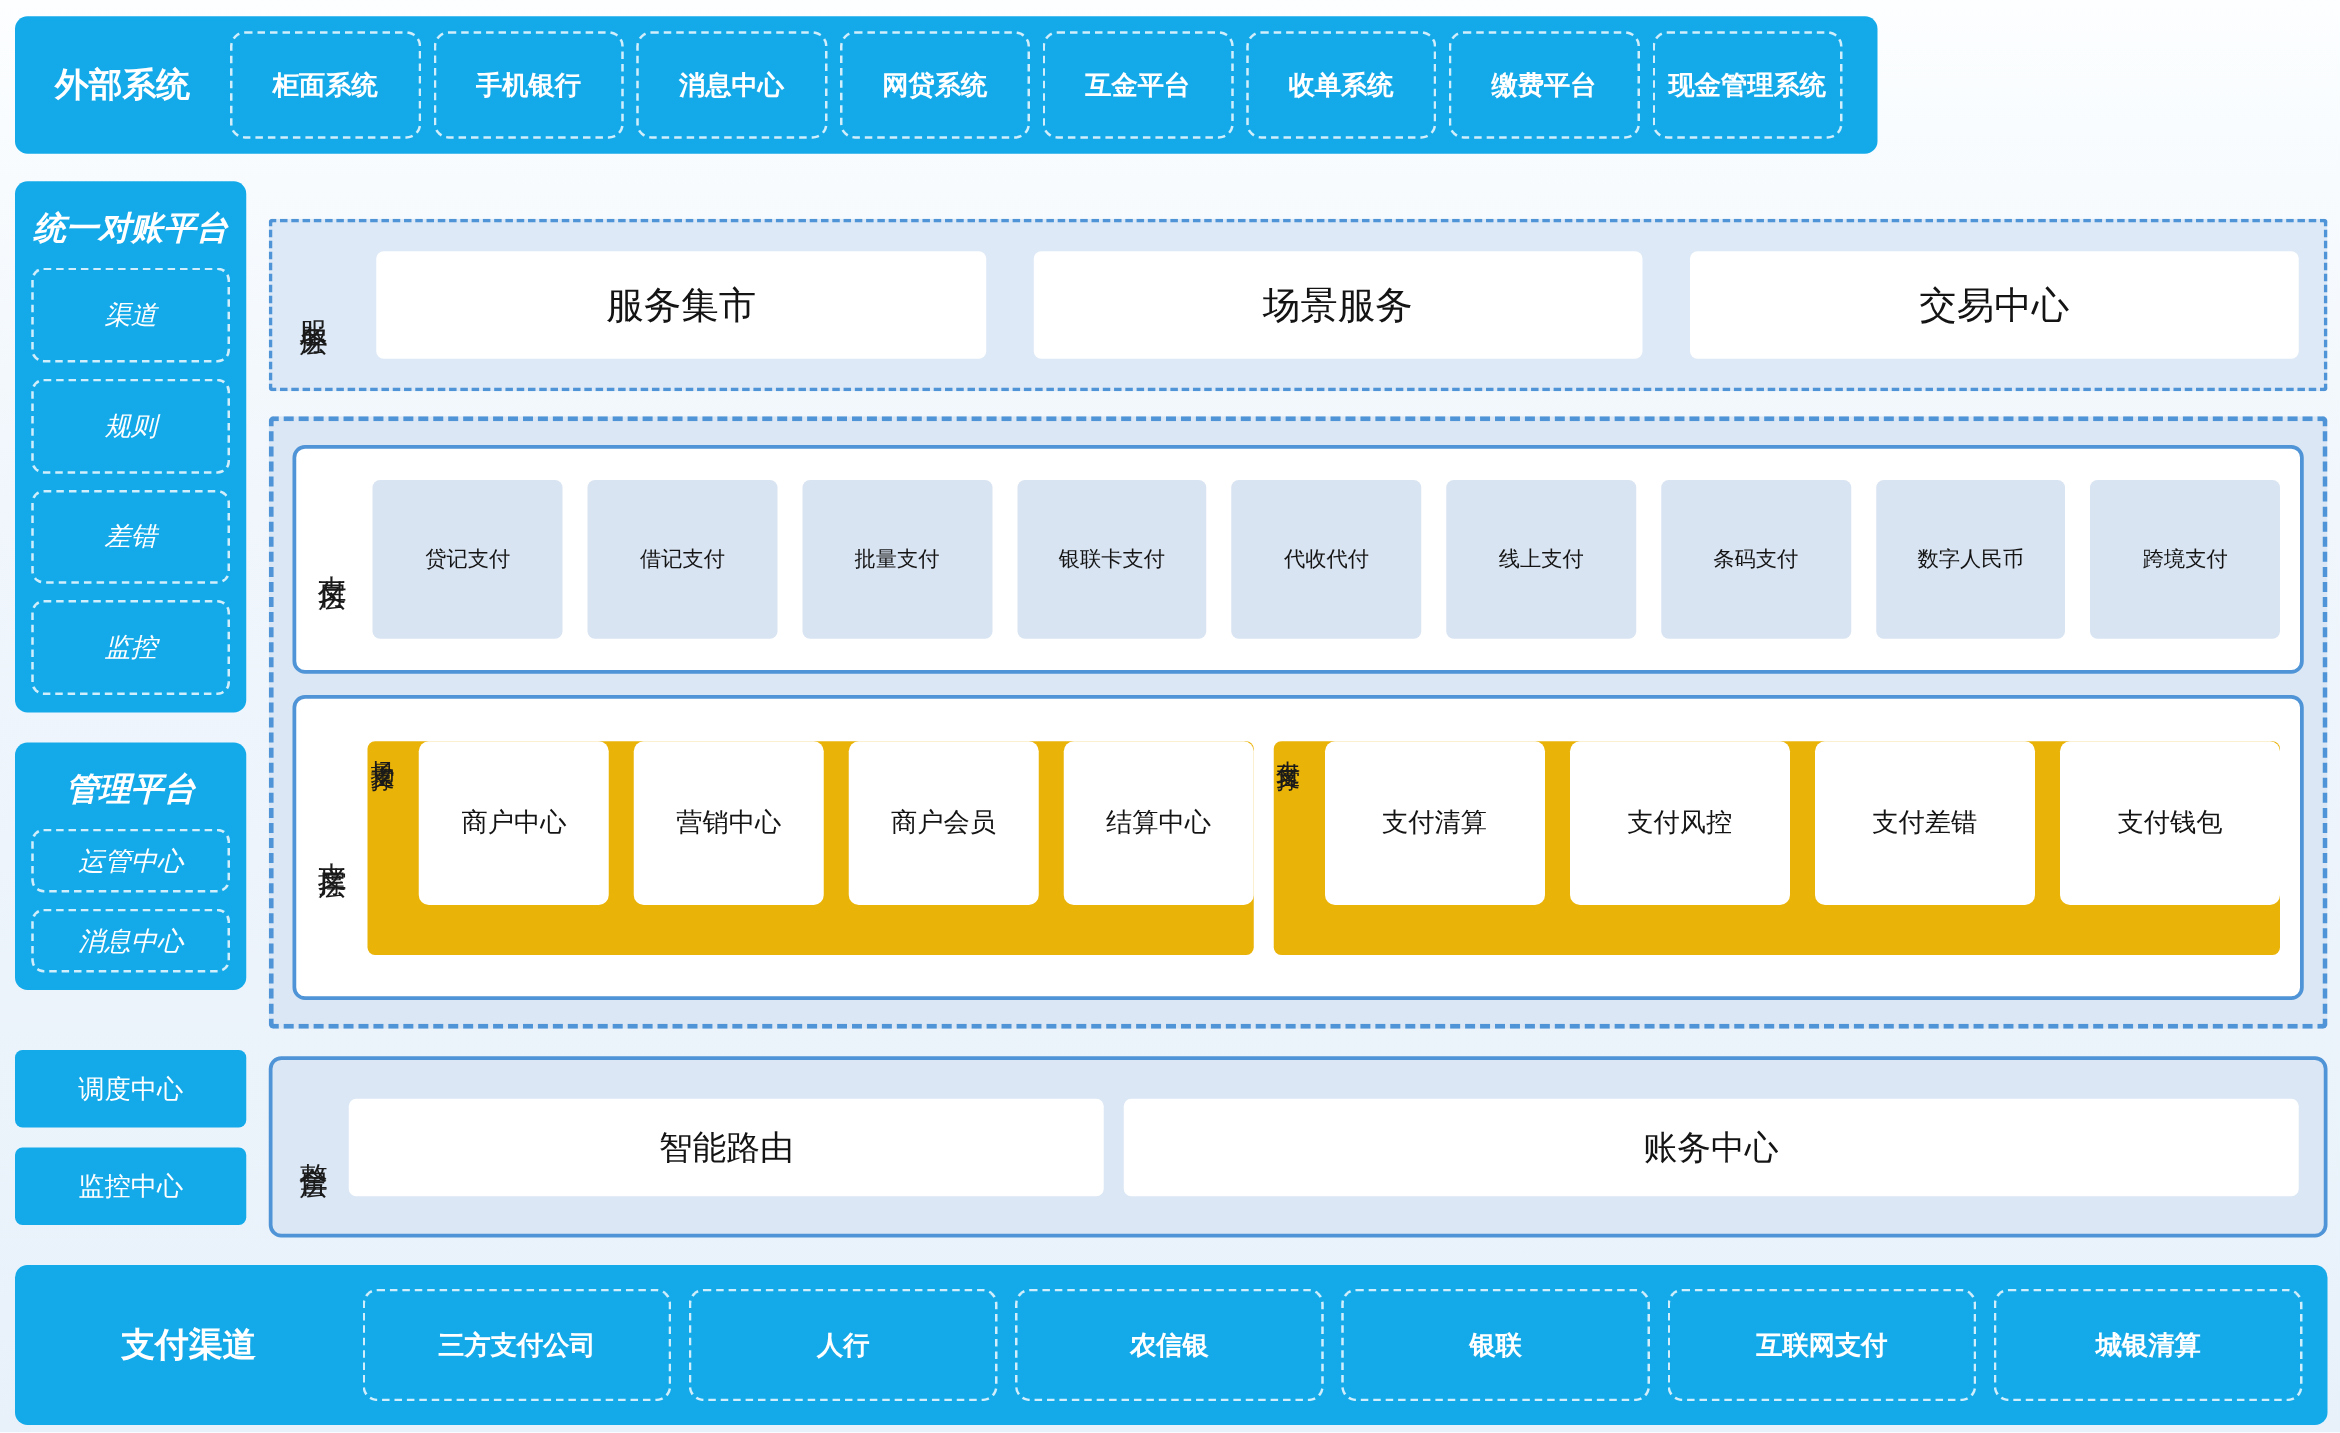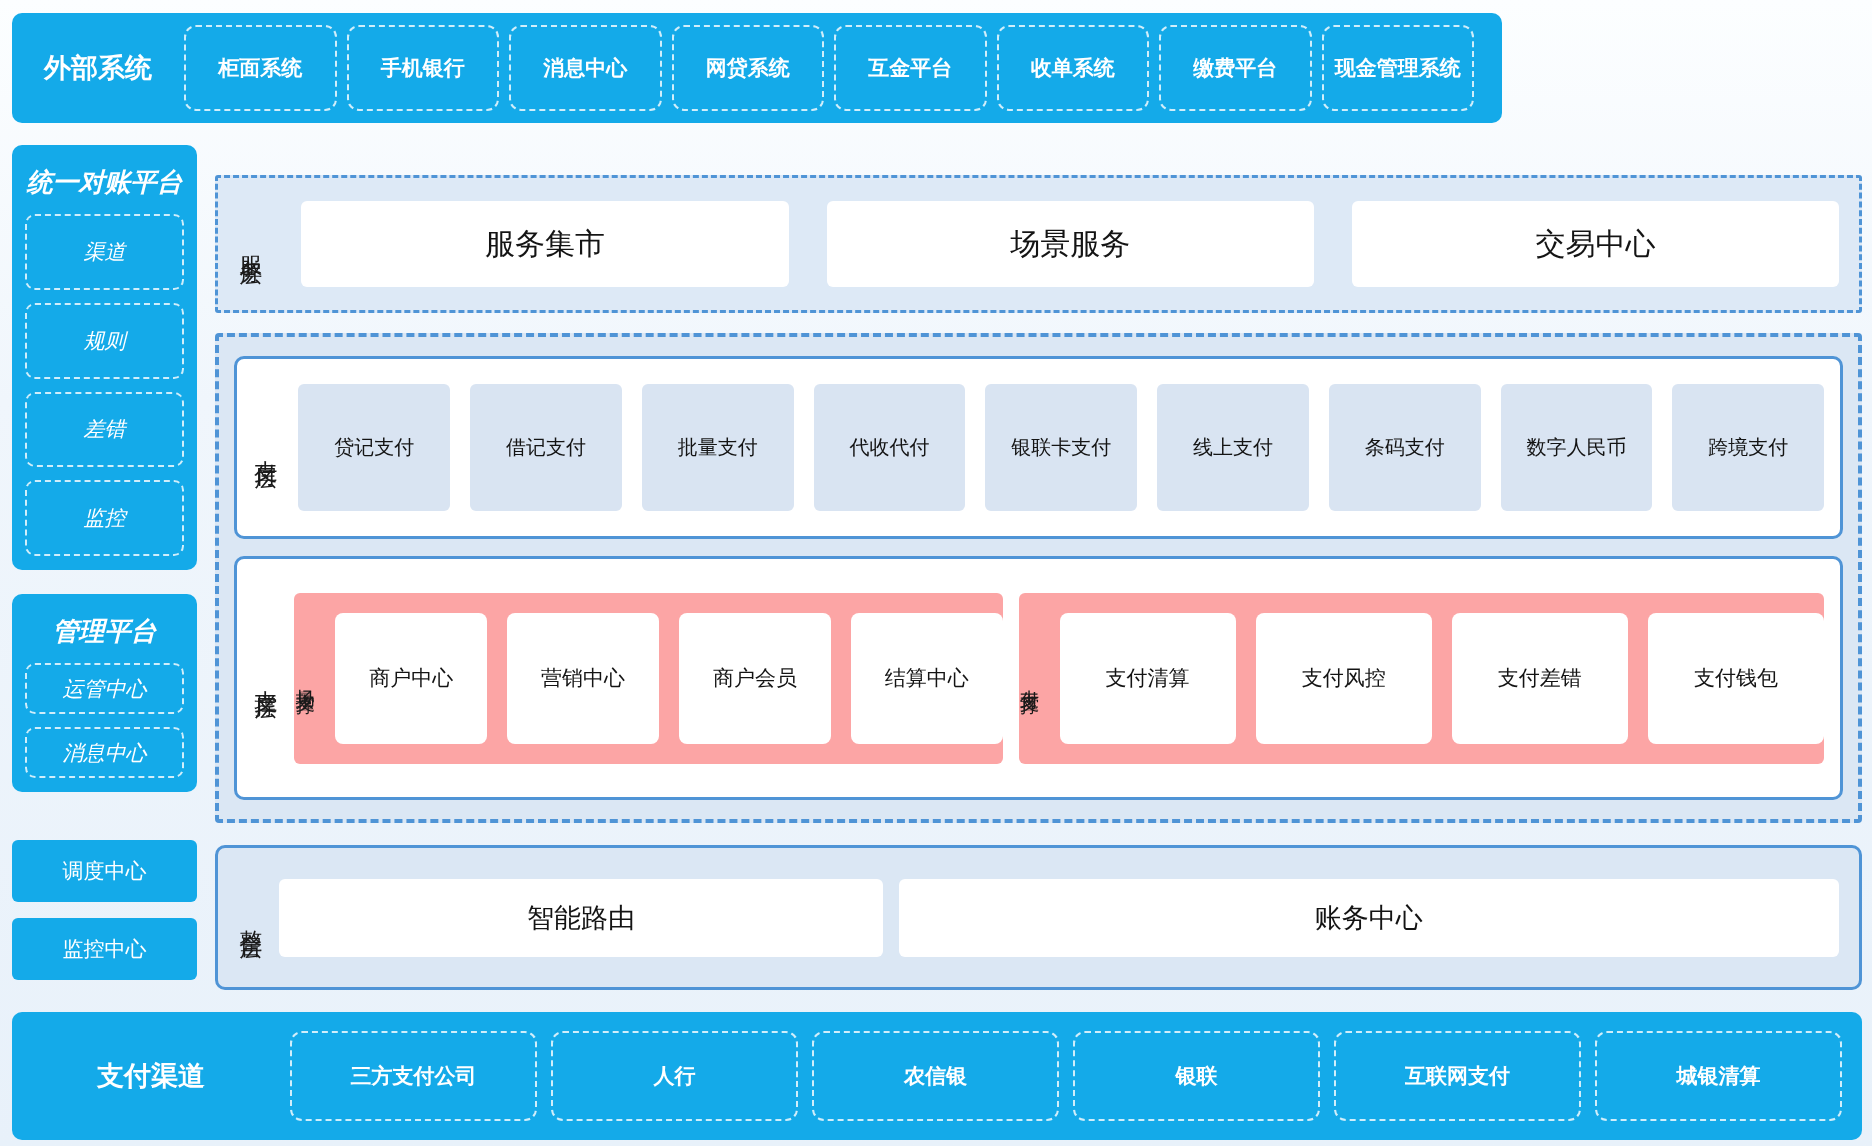--- a/index.html
+++ b/index.html
@@ -78,26 +78,26 @@
     padding: 19px 15px; display: flex; flex-direction: column; gap: 17px;
   }
   .inner-panel {
     border: 3px solid #4f94d6; background: #ffffff; border-radius: 10px;
     display: flex; align-items: center; padding: 0 16px; gap: 20px;
   }
   .payment-panel { height: 183px; }
   .pay-item {
     flex: 1; height: 127px; background: #d9e4f2; border-radius: 6px;
     display: flex; align-items: center; justify-content: center;
-    font-size: 20px; color: #141414;
+    font-size: 17px; color: #141414;
   }
   .support-panel { flex: 1; gap: 16px; }
   .subgroup {
-    background: #fca5a5; border-radius: 6px; height: 171px;
-    display: flex; align-items: center; padding: 0 0; gap: 20px;
+    background: #eab308; border-radius: 6px; height: 171px;
+    display: flex; align-items: flex-start; padding: 0 0; gap: 20px;
   }
   .subgroup .vlabel { font-size: 19px; letter-spacing: 2px; }
   .subgroup-a { flex: 723; }
   .subgroup-b { flex: 822; }
   .sub-item { flex: 1; height: 131px; border-radius: 8px; font-size: 21px; }
 
   .integration-layer {
     position: absolute; left: 215px; width: 1647px; top: 845px; height: 145px;
     border: 3px solid #4f94d6; background: #dbe7f4; border-radius: 10px;
     display: flex; align-items: center; padding: 0 20px; gap: 16px;
@@ -153,22 +153,22 @@
     <div class="white-box">交易中心</div>
   </div>
 
   <div class="middle-wrap">
 
     <div class="inner-panel payment-panel">
       <div class="vlabel">支付层</div>
       <div class="pay-item">贷记支付</div>
       <div class="pay-item">借记支付</div>
       <div class="pay-item">批量支付</div>
+      <div class="pay-item">银联卡支付</div>
       <div class="pay-item">代收代付</div>
-      <div class="pay-item">银联卡支付</div>
       <div class="pay-item">线上支付</div>
       <div class="pay-item">条码支付</div>
       <div class="pay-item">数字人民币</div>
       <div class="pay-item">跨境支付</div>
     </div>
 
     <div class="inner-panel support-panel">
       <div class="vlabel">支撑层</div>
 
       <div class="subgroup subgroup-a">

